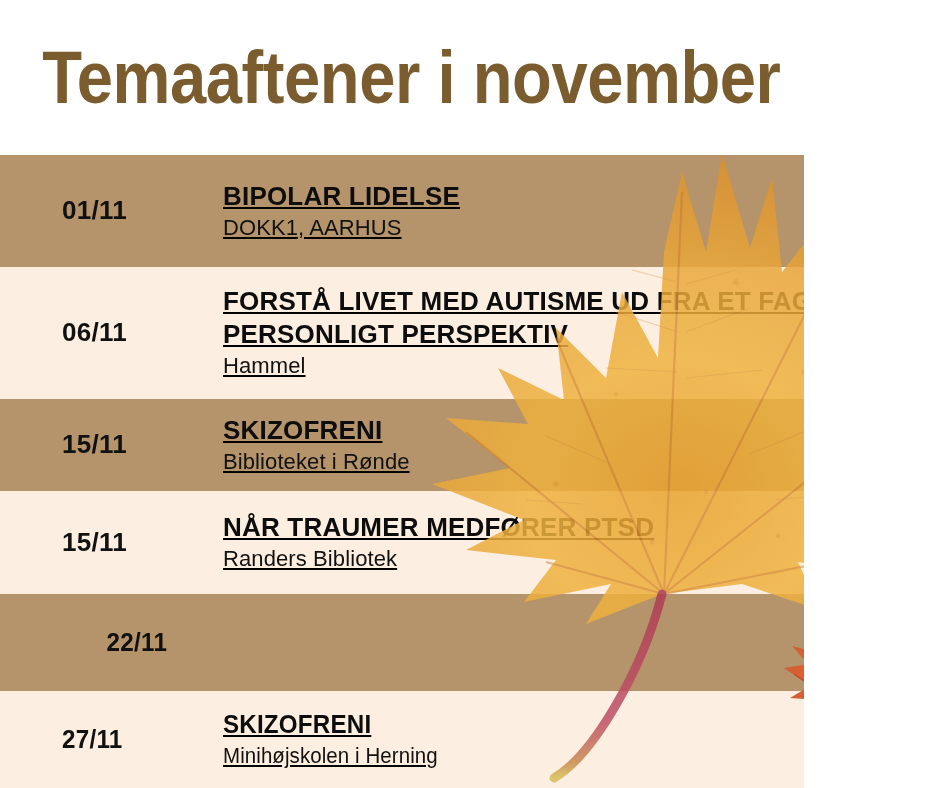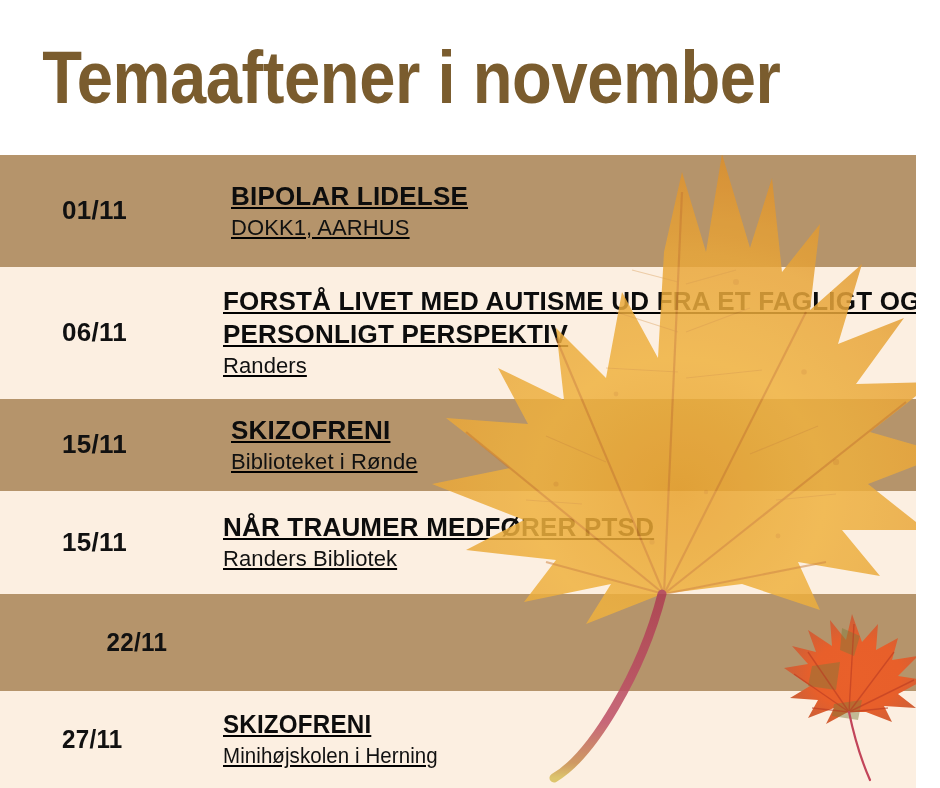--- a/index.html
+++ b/index.html
@@ -4,21 +4,21 @@
 <style>
   html,body{margin:0;padding:0;}
   body{
     width:940px;height:788px;
     background:#ffffff;
     font-family:"Liberation Sans", sans-serif;
     overflow:hidden;
   }
   .poster{
     position:relative;
-    width:916px;height:788px;
+    width:804px;height:788px;
     background:#ffffff;
     overflow:hidden;
   }
 
   
   .title-area{
     position:absolute;
     left:0;top:0;width:940px;height:155px;
     background:#ffffff;
     display:flex;align-items:center;
@@ -45,21 +45,21 @@
     z-index:1;
   }
   .row{
     position:relative;
     box-sizing:border-box;
     width:940px;
     display:flex;
     align-items:center;
     padding-left:62px;
   }
-  .row.brown{background:#b5946b;gap:8px;}
+  .row.brown{background:#b5946b;}
   .row.cream{background:#fcefe1;}
 
   .row-date{
     flex:0 0 auto;
     width:161px;
     color:#111111;
     font-size:26px;
     font-weight:700;
     letter-spacing:0.3px;
     line-height:1.15;
@@ -134,21 +134,21 @@
       <div class="row-body">
         <div class="row-title">BIPOLAR LIDELSE</div>
         <div class="row-venue">DOKK1, AARHUS</div>
       </div>
     </div>
 
     <div class="row cream r2">
       <div class="row-date">06/11</div>
       <div class="row-body">
         <div class="row-title">FORSTÅ LIVET MED AUTISME UD FRA ET FAGLIGT OG PERSONLIGT PERSPEKTIV</div>
-        <div class="row-venue">Randers</div>
+        <div class="row-venue">Hammel</div>
       </div>
     </div>
 
     <div class="row brown r3">
       <div class="row-date">15/11</div>
       <div class="row-body">
         <div class="row-title">SKIZOFRENI</div>
         <div class="row-venue">Biblioteket i Rønde</div>
       </div>
     </div>

